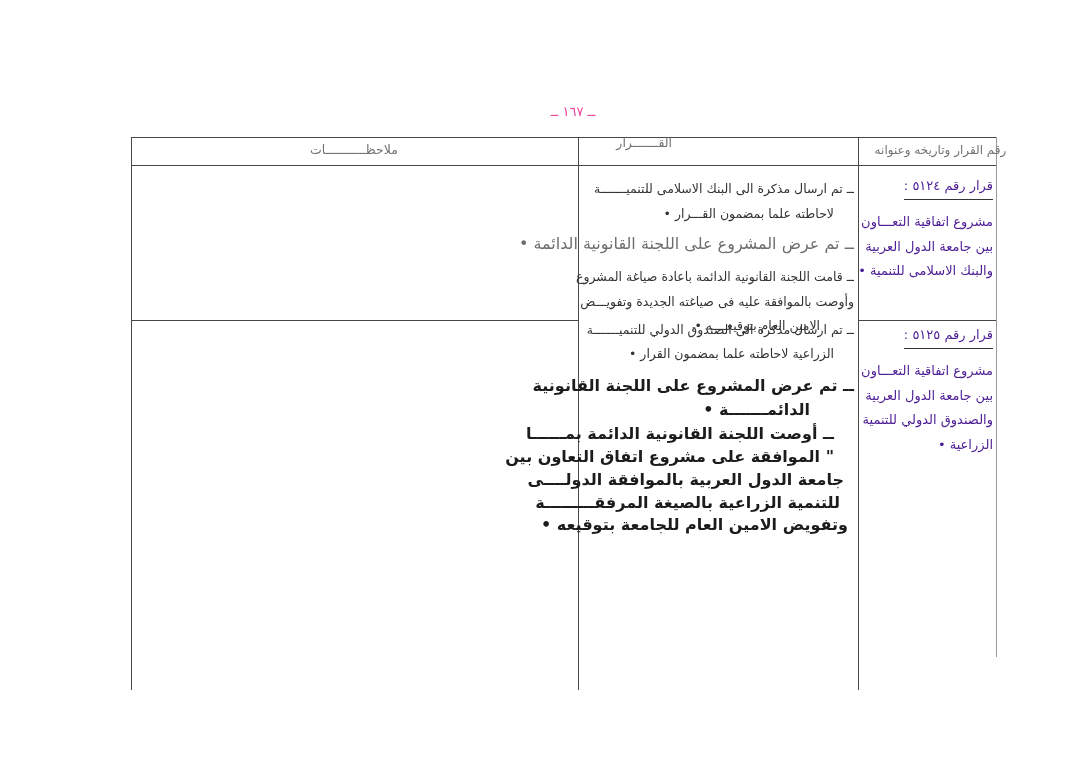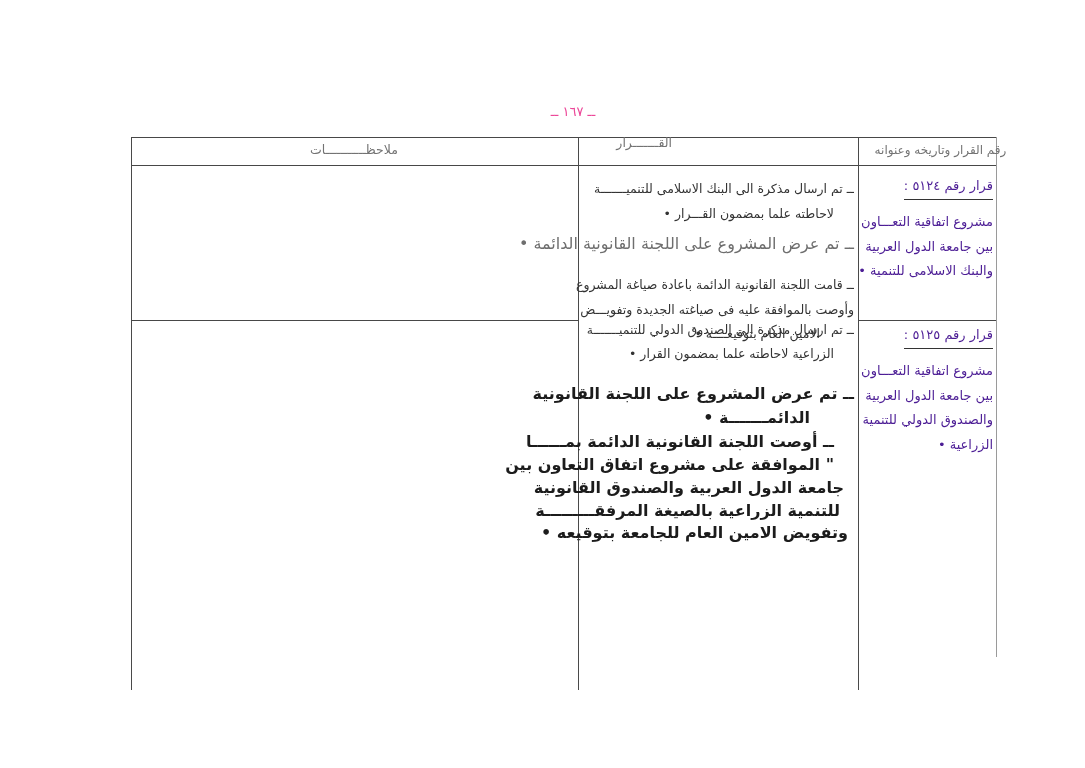--- a/index.html
+++ b/index.html
@@ -44,21 +44,21 @@
   .act{position:absolute;left:583px;width:271px;direction:rtl;text-align:right;font-size:12.5px;color:#333;}
   .act1{top:176px;}
   .act2{top:318px;}
   .ln{line-height:25px;white-space:nowrap;}
   .act2 .ln{line-height:24px;}
   .quote .ln{line-height:22.8px;}
   .ind-sm{padding-right:20px;}
   .ind-md{padding-right:34px;text-align:right;}
   .ind-lg{padding-right:44px;}
   .gap{margin-top:5px;}
-  .gap-sm{margin-top:16px;}
+  .gap-sm{margin-top:8px;}
   .faint{color:#6e6e6e;font-size:16px;}
   .bold{font-weight:bold;font-size:16px;color:#1c1c1c;}
   
   .notes-cell{position:absolute;left:133px;width:443px;direction:rtl;}
   .notes1{top:176px;height:140px;}
   .notes2{top:326px;height:210px;}
 </style>
 </head>
 <body>
 
@@ -110,19 +110,19 @@
 </div>
 
 <div class="act act2">
   <div class="ln">ــ تم ارسال مذكرة الى الصندوق الدولي للتنميـــــــة</div>
   <div class="ln ind-sm">الزراعية لاحاطته علما بمضمون القرار •</div>
   <div class="ln bold gap-sm">ــ  تم عرض المشروع على اللجنة القانونية</div>
   <div class="ln bold ind-lg">الدائمـــــــة •</div>
   <div class="ln bold ind-sm">ــ  أوصت اللجنة القانونية الدائمة بمــــــا</div>
   <div class="quote">
     <div class="ln bold ind-sm">" الموافقة على مشروع اتفاق التعاون بين</div>
-    <div class="ln bold" style="padding-right:10px;">جامعة الدول العربية والصندوق القانونية</div>
+    <div class="ln bold" style="padding-right:10px;">جامعة الدول العربية بالموافقة الدولــــى</div>
     <div class="ln bold" style="padding-right:14px;text-align:right;">للتنمية الزراعية بالصيغة المرفقـــــــــة</div>
     <div class="ln bold" style="padding-right:6px;">وتفويض الامين العام للجامعة بتوقيعه •</div>
   </div>
 </div>
 
 <div class="notes-cell notes2"></div>
 
 </body></html>

